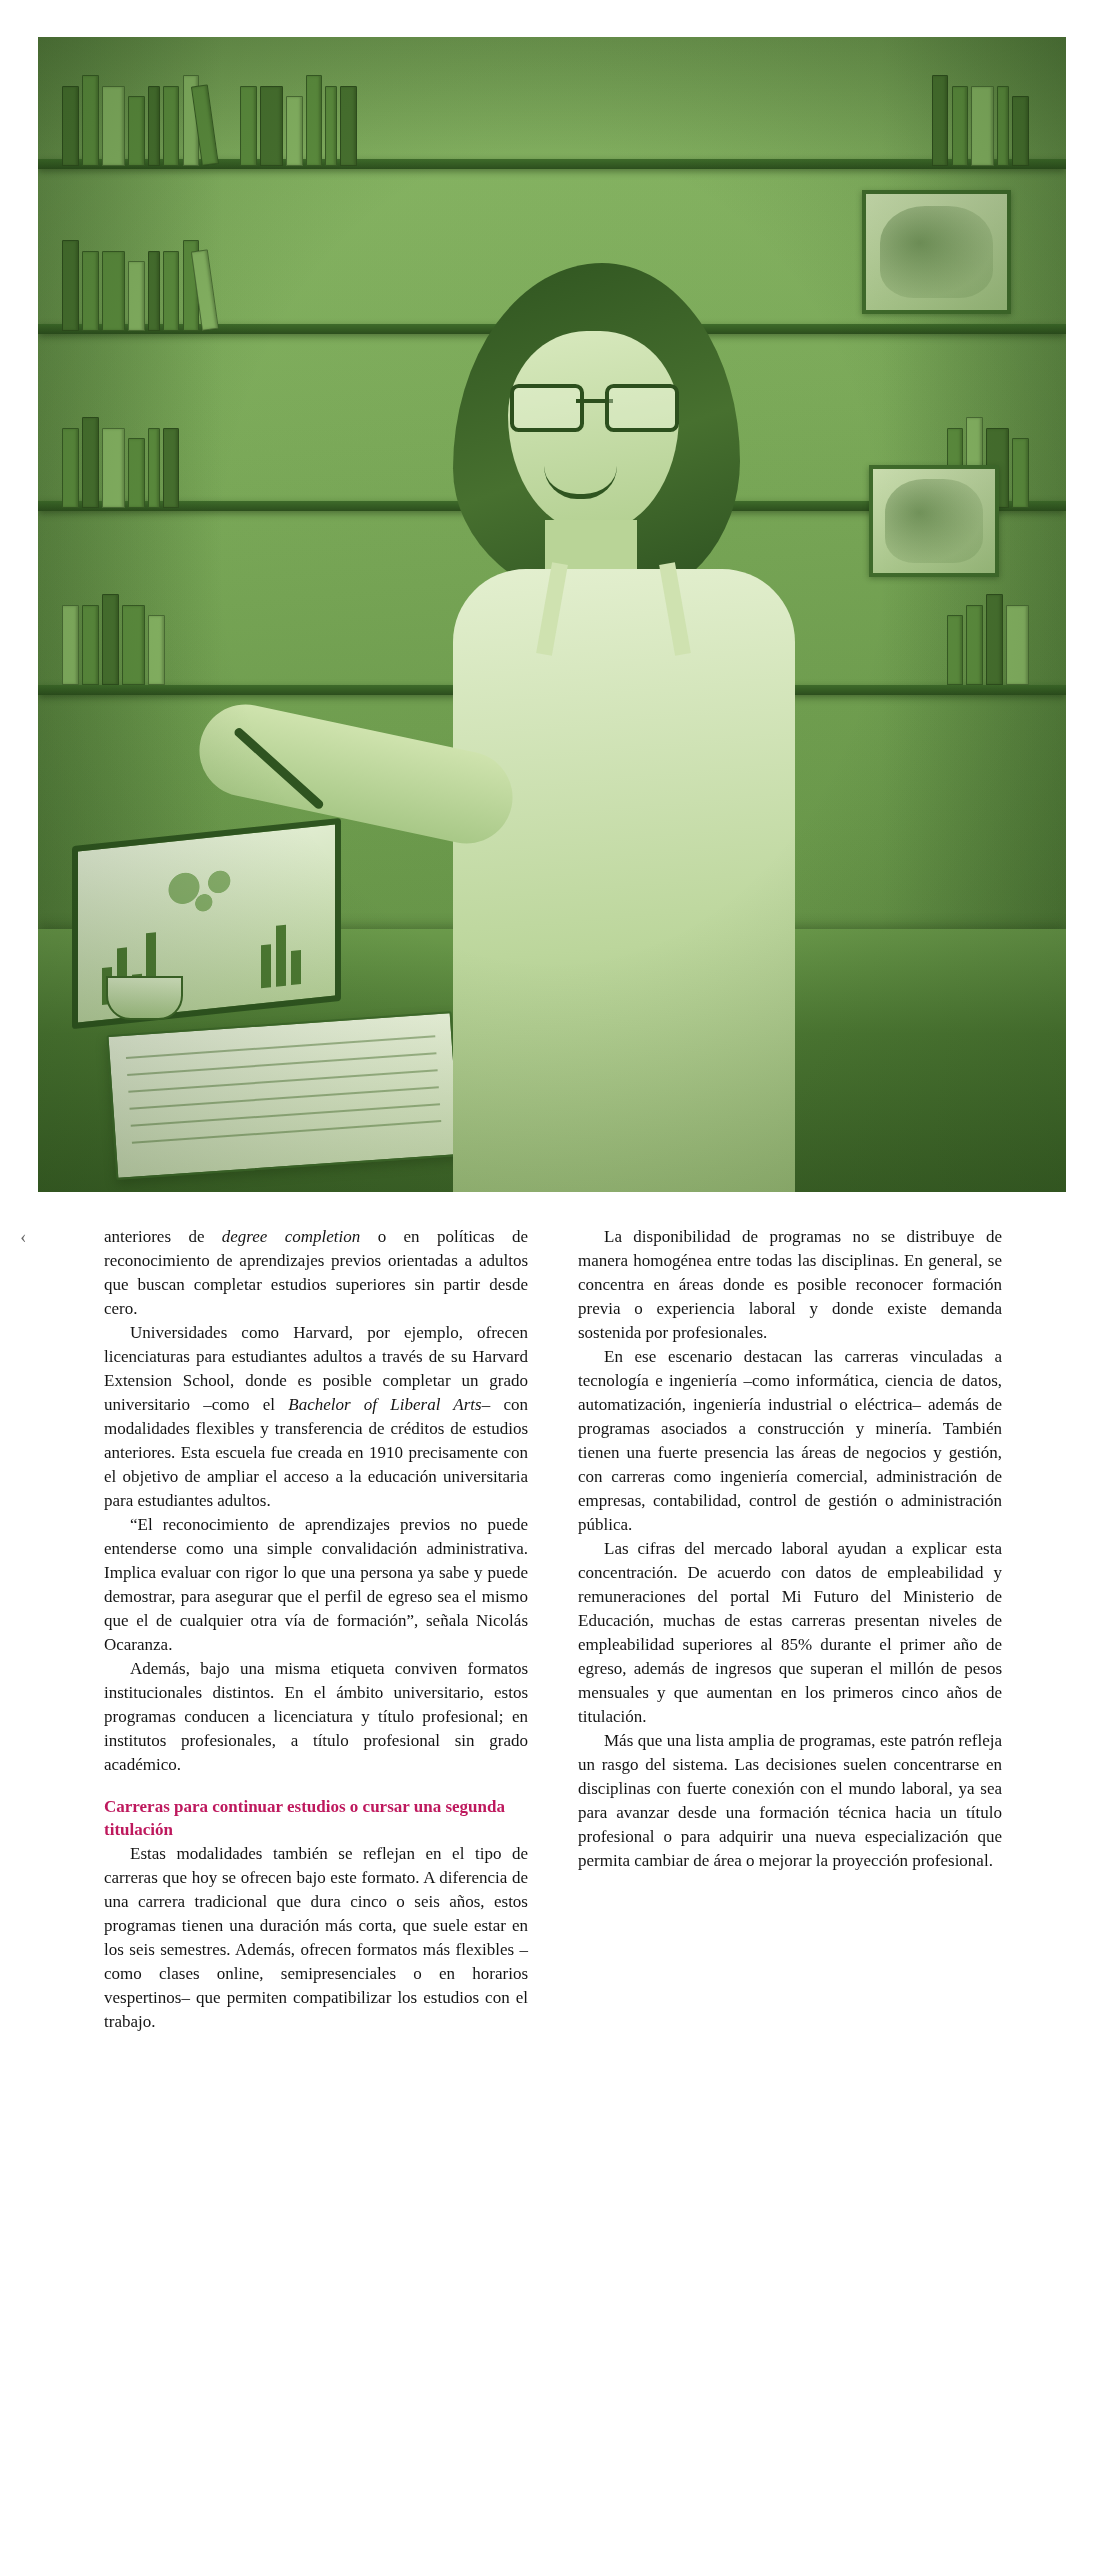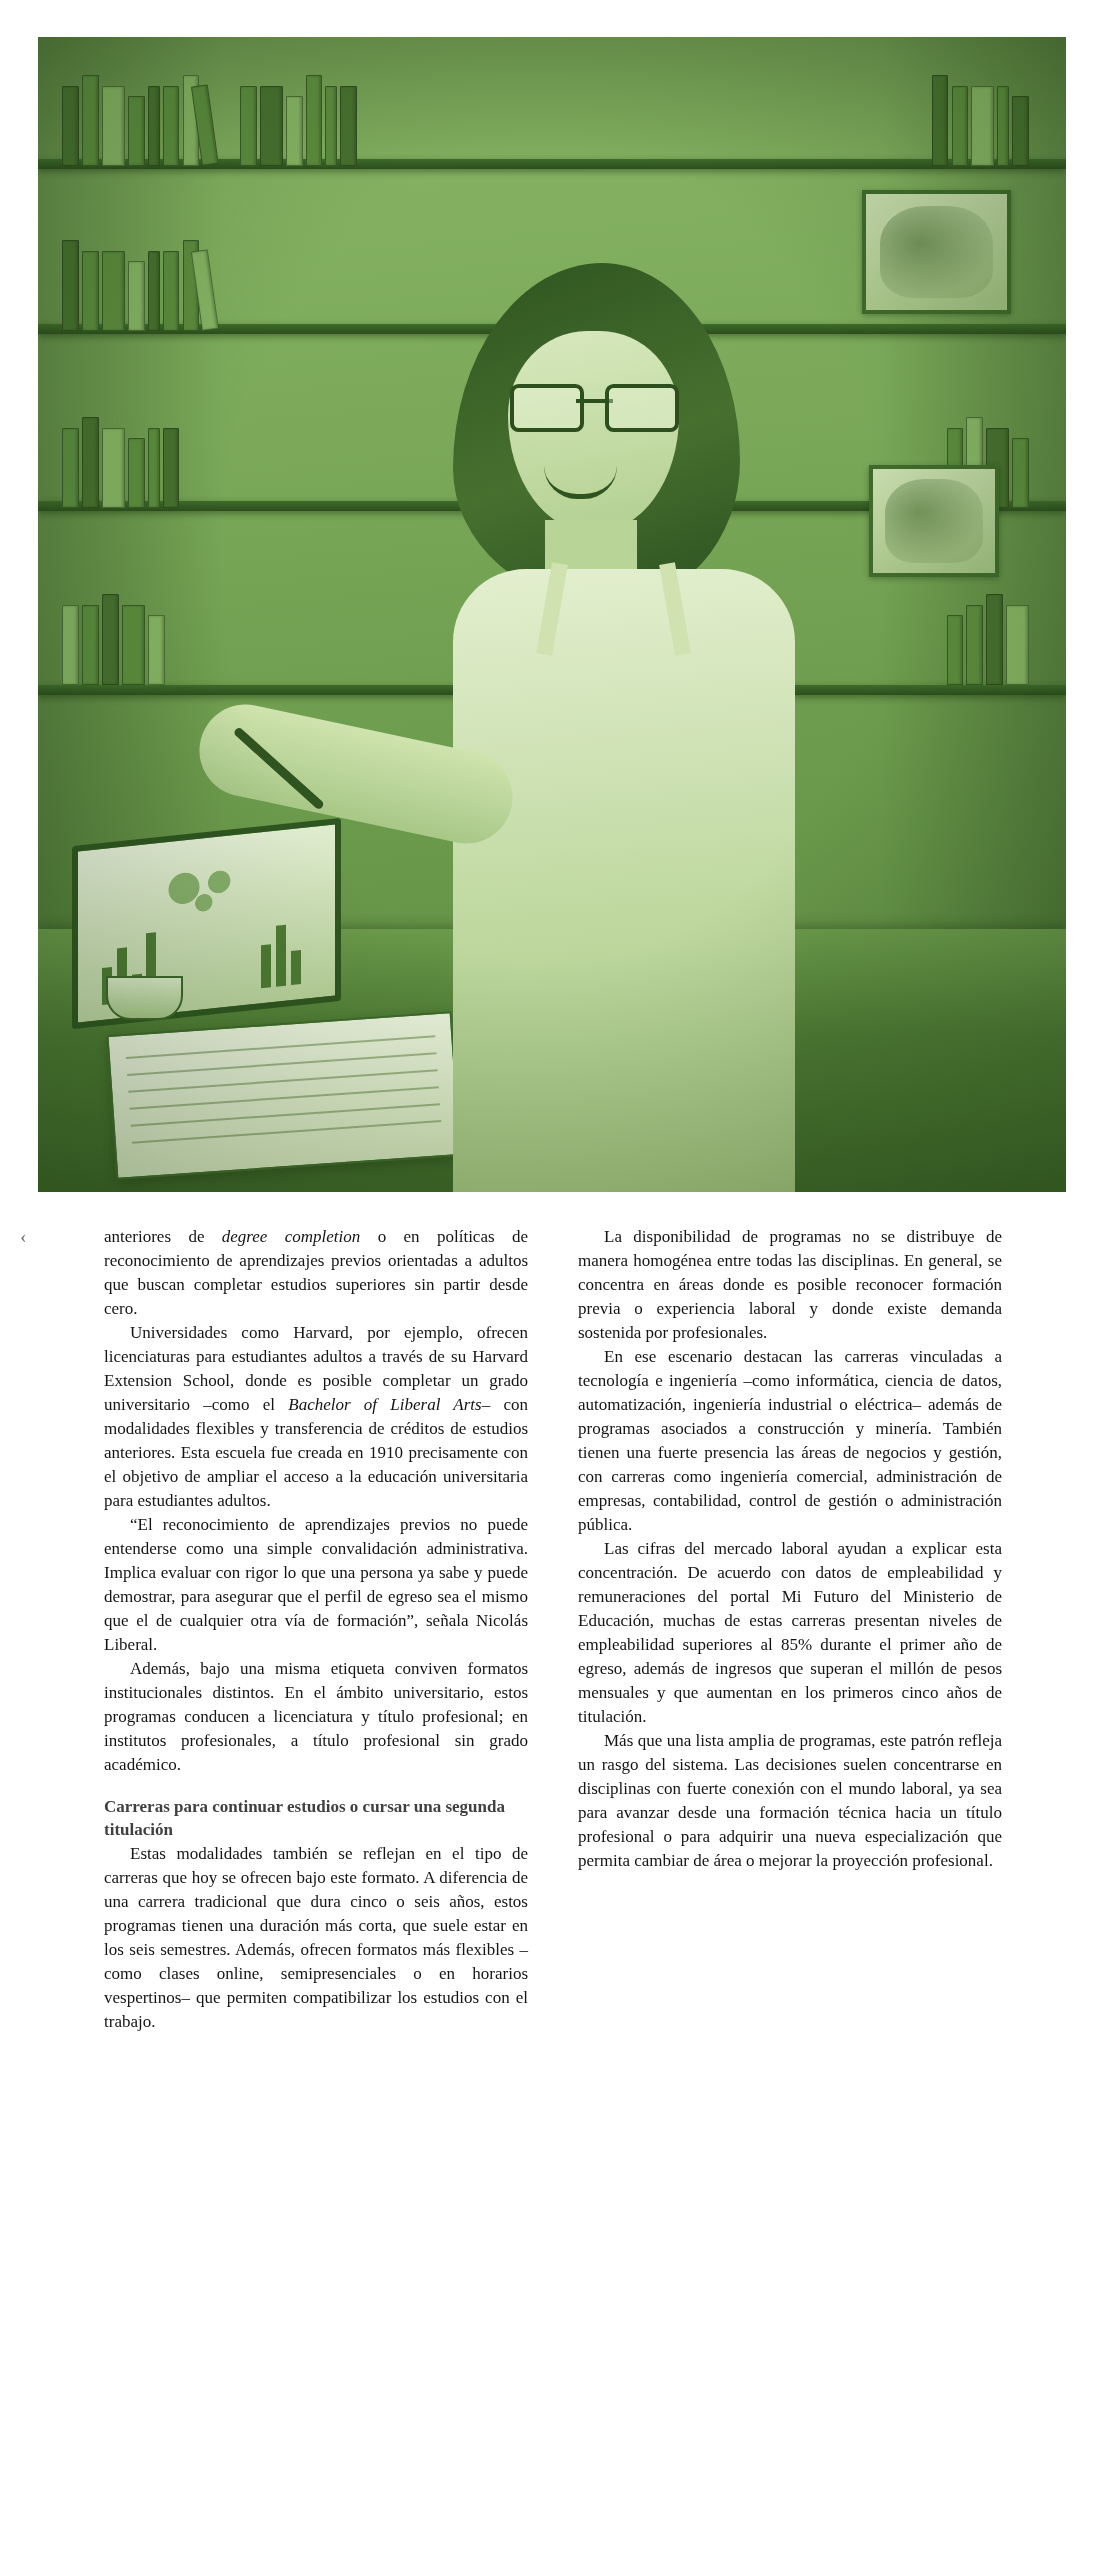--- a/index.html
+++ b/index.html
@@ -272,21 +272,21 @@
     hyphens: auto;
     -webkit-hyphens: auto;
     color: #141414;
   }
   p.body-text.noindent { text-indent: 0; }
   h2.subhead {
     margin: 18.3px 0 1.2px 0;
     font-size: 17px;
     line-height: 23px;
     font-weight: bold;
-    color: #404040;
+    color: #be185d;
   }
   em { font-style: italic; }
 </style>
 </head>
 <body>
 
 <div class="page">
 
   <div class="illustration">
     <div class="ill-inner">
@@ -415,21 +415,21 @@
       <div class="vignette"></div>
     </div>
   </div>
 
   <div class="back-chevron">‹</div>
 
   <div class="columns">
     <div class="col" id="col-0">
         <p class="body-text noindent"><span>anteriores de </span><em>degree completion</em><span> o en políticas de reconocimiento de aprendizajes previos orientadas a adultos que buscan completar estudios superiores sin partir desde cero.</span></p>
         <p class="body-text"><span>Universidades como Harvard, por ejemplo, ofrecen licenciaturas para estudiantes adultos a través de su Harvard Extension School, donde es posible completar un grado universitario –como el </span><em>Bachelor of Liberal Arts</em><span>– con modalidades flexibles y transferencia de créditos de estudios anteriores. Esta escuela fue creada en 1910 precisamente con el objetivo de ampliar el acceso a la educación universitaria para estudiantes adultos.</span></p>
-        <p class="body-text"><span>“El reconocimiento de aprendizajes previos no puede entenderse como una simple convalidación administrativa. Implica evaluar con rigor lo que una persona ya sabe y puede demostrar, para asegurar que el perfil de egreso sea el mismo que el de cualquier otra vía de formación”, señala Nicolás Liberal.</span></p>
+        <p class="body-text"><span>“El reconocimiento de aprendizajes previos no puede entenderse como una simple convalidación administrativa. Implica evaluar con rigor lo que una persona ya sabe y puede demostrar, para asegurar que el perfil de egreso sea el mismo que el de cualquier otra vía de formación”, señala Nicolás Ocaranza.</span></p>
         <p class="body-text"><span>Además, bajo una misma etiqueta conviven formatos institucionales distintos. En el ámbito universitario, estos programas conducen a licenciatura y título profesional; en institutos profesionales, a título profesional sin grado académico.</span></p>
         <h2 class="subhead">Carreras para continuar estudios o cursar una segunda titulación</h2>
         <p class="body-text"><span>Estas modalidades también se reflejan en el tipo de carreras que hoy se ofrecen bajo este formato. A diferencia de una carrera tradicional que dura cinco o seis años, estos programas tienen una duración más corta, que suele estar en los seis semestres. Además, ofrecen formatos más flexibles –como clases online, semipresenciales o en horarios vespertinos– que permiten compatibilizar los estudios con el trabajo.</span></p>
       </div>
     <div class="col" id="col-1">
         <p class="body-text"><span>La disponibilidad de programas no se distribuye de manera homogénea entre todas las disciplinas. En general, se concentra en áreas donde es posible reconocer formación previa o experiencia laboral y donde existe demanda sostenida por profesionales.</span></p>
         <p class="body-text"><span>En ese escenario destacan las carreras vinculadas a tecnología e ingeniería –como informática, ciencia de datos, automatización, ingeniería industrial o eléctrica– además de programas asociados a construcción y minería. También tienen una fuerte presencia las áreas de negocios y gestión, con carreras como ingeniería comercial, administración de empresas, contabilidad, control de gestión o administración pública.</span></p>
         <p class="body-text"><span>Las cifras del mercado laboral ayudan a explicar esta concentración. De acuerdo con datos de empleabilidad y remuneraciones del portal Mi Futuro del Ministerio de Educación, muchas de estas carreras presentan niveles de empleabilidad superiores al 85% durante el primer año de egreso, además de ingresos que superan el millón de pesos mensuales y que aumentan en los primeros cinco años de titulación.</span></p>
         <p class="body-text"><span>Más que una lista amplia de programas, este patrón refleja un rasgo del sistema. Las decisiones suelen concentrarse en disciplinas con fuerte conexión con el mundo laboral, ya sea para avanzar desde una formación técnica hacia un título profesional o para adquirir una nueva especialización que permita cambiar de área o mejorar la proyección profesional.</span></p>
       </div>

